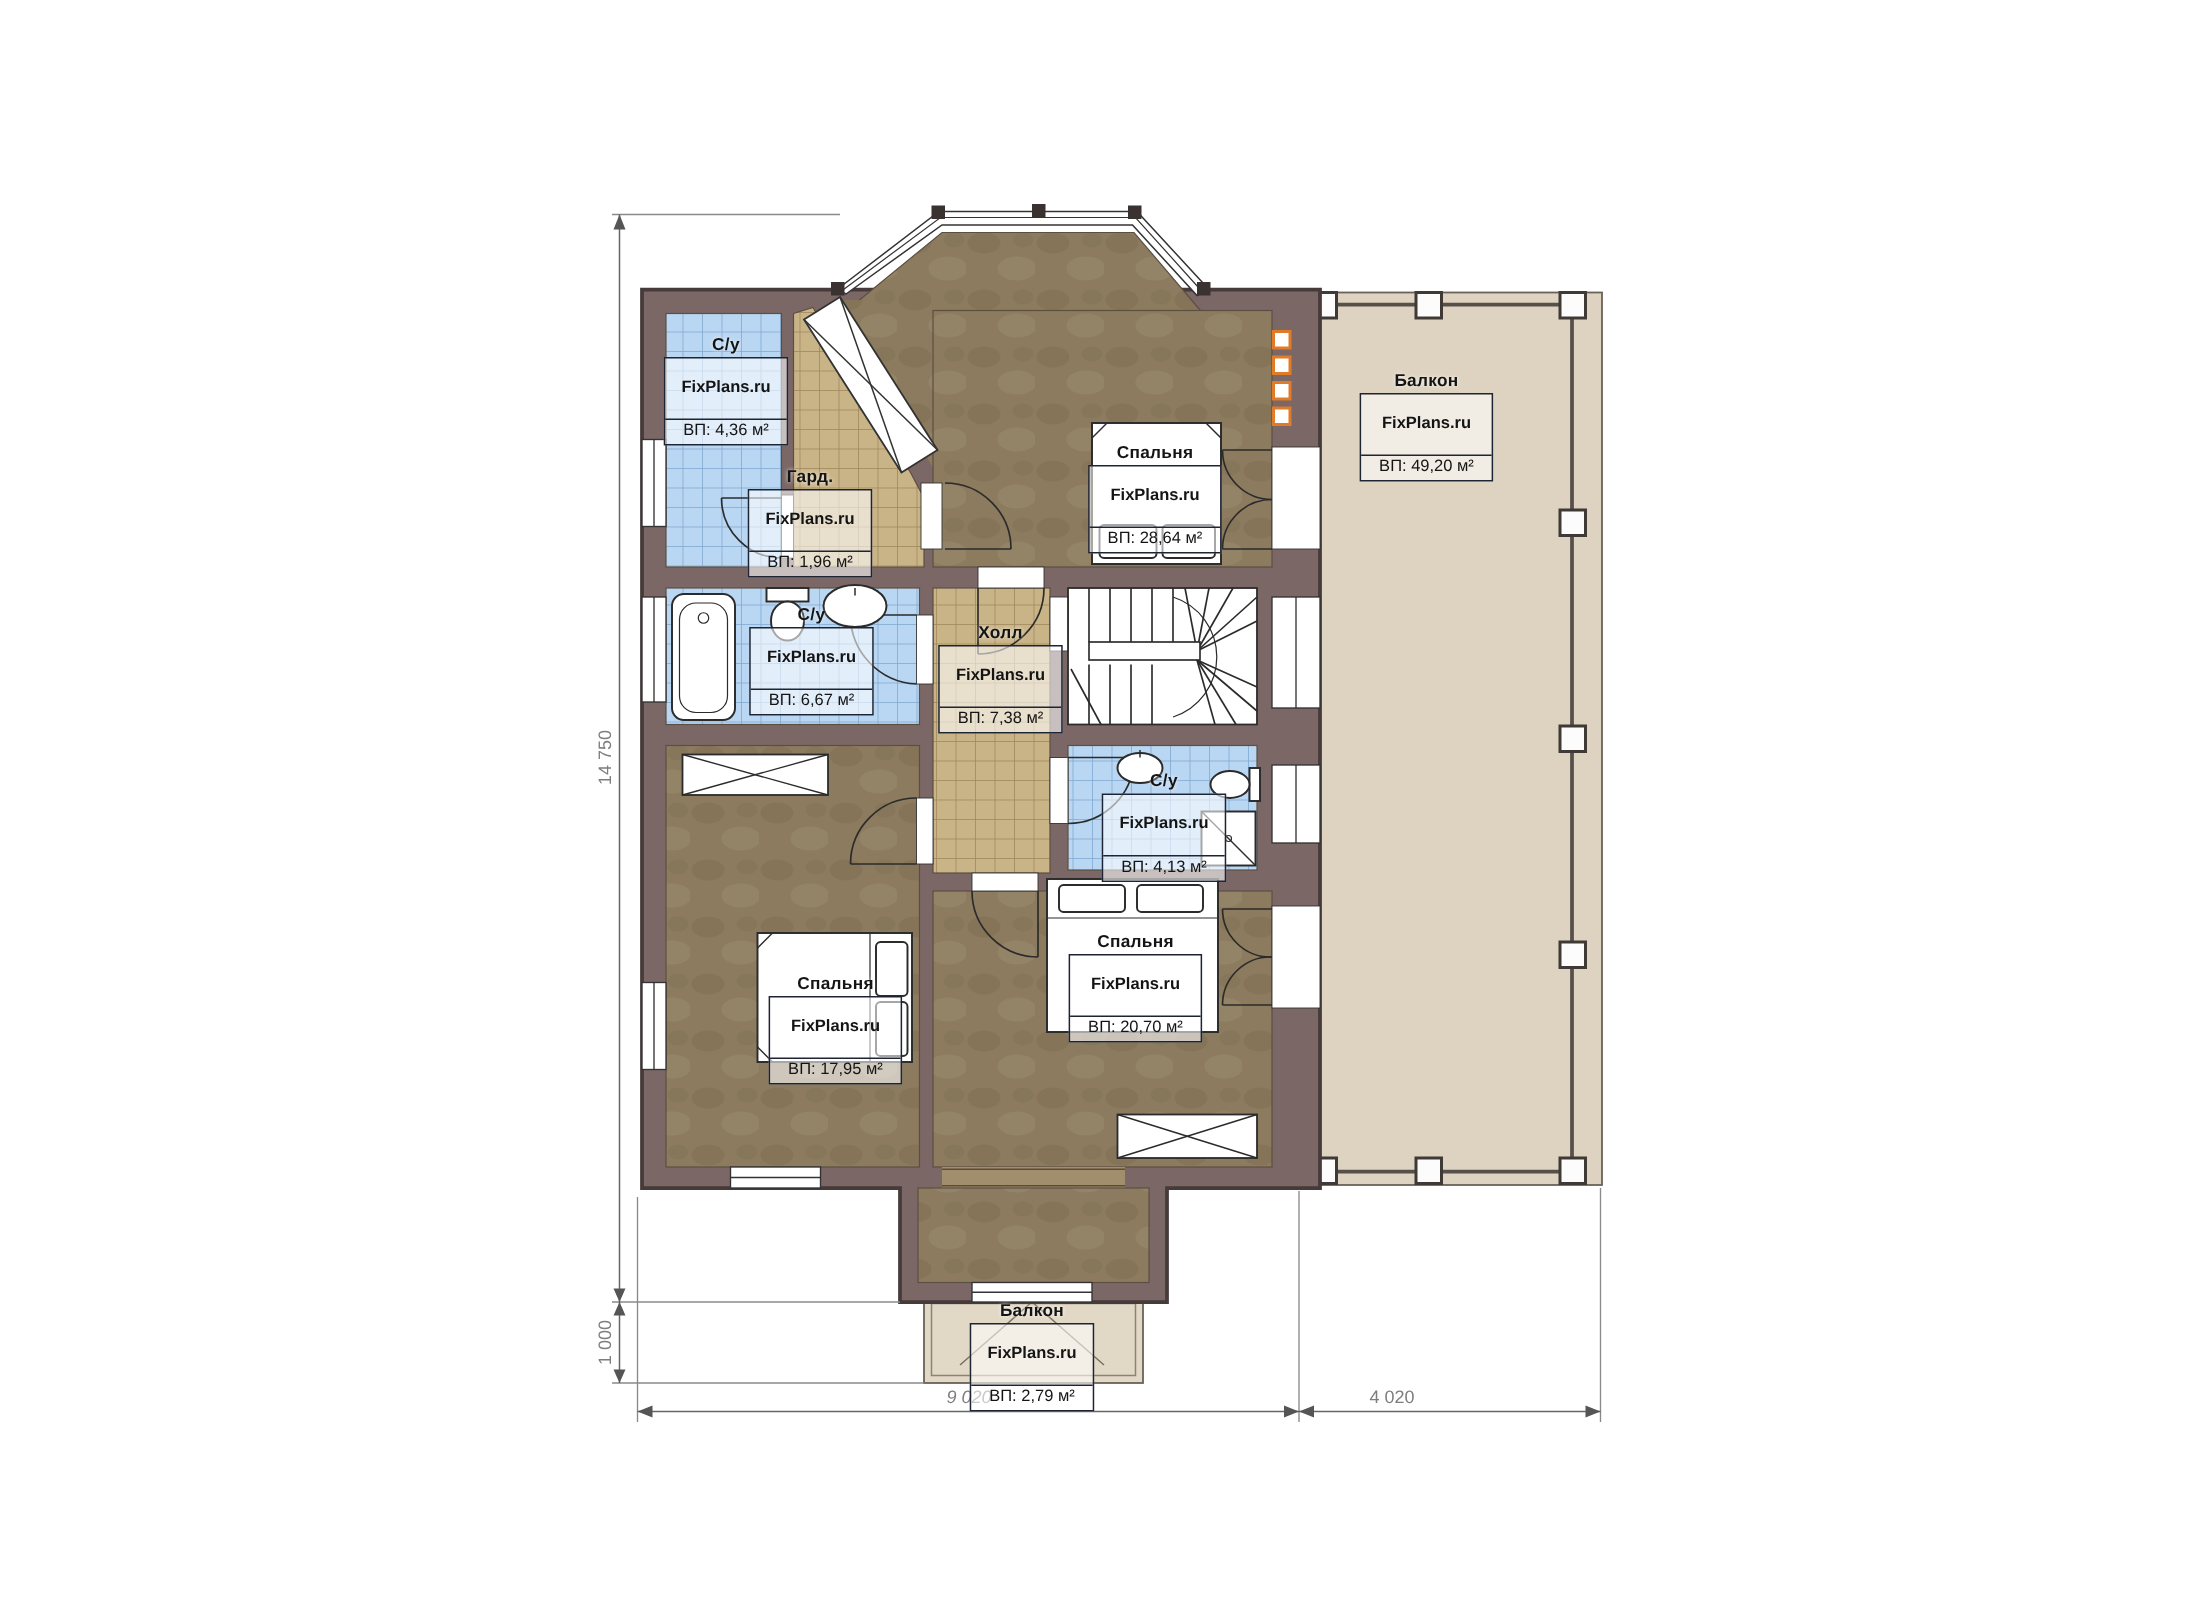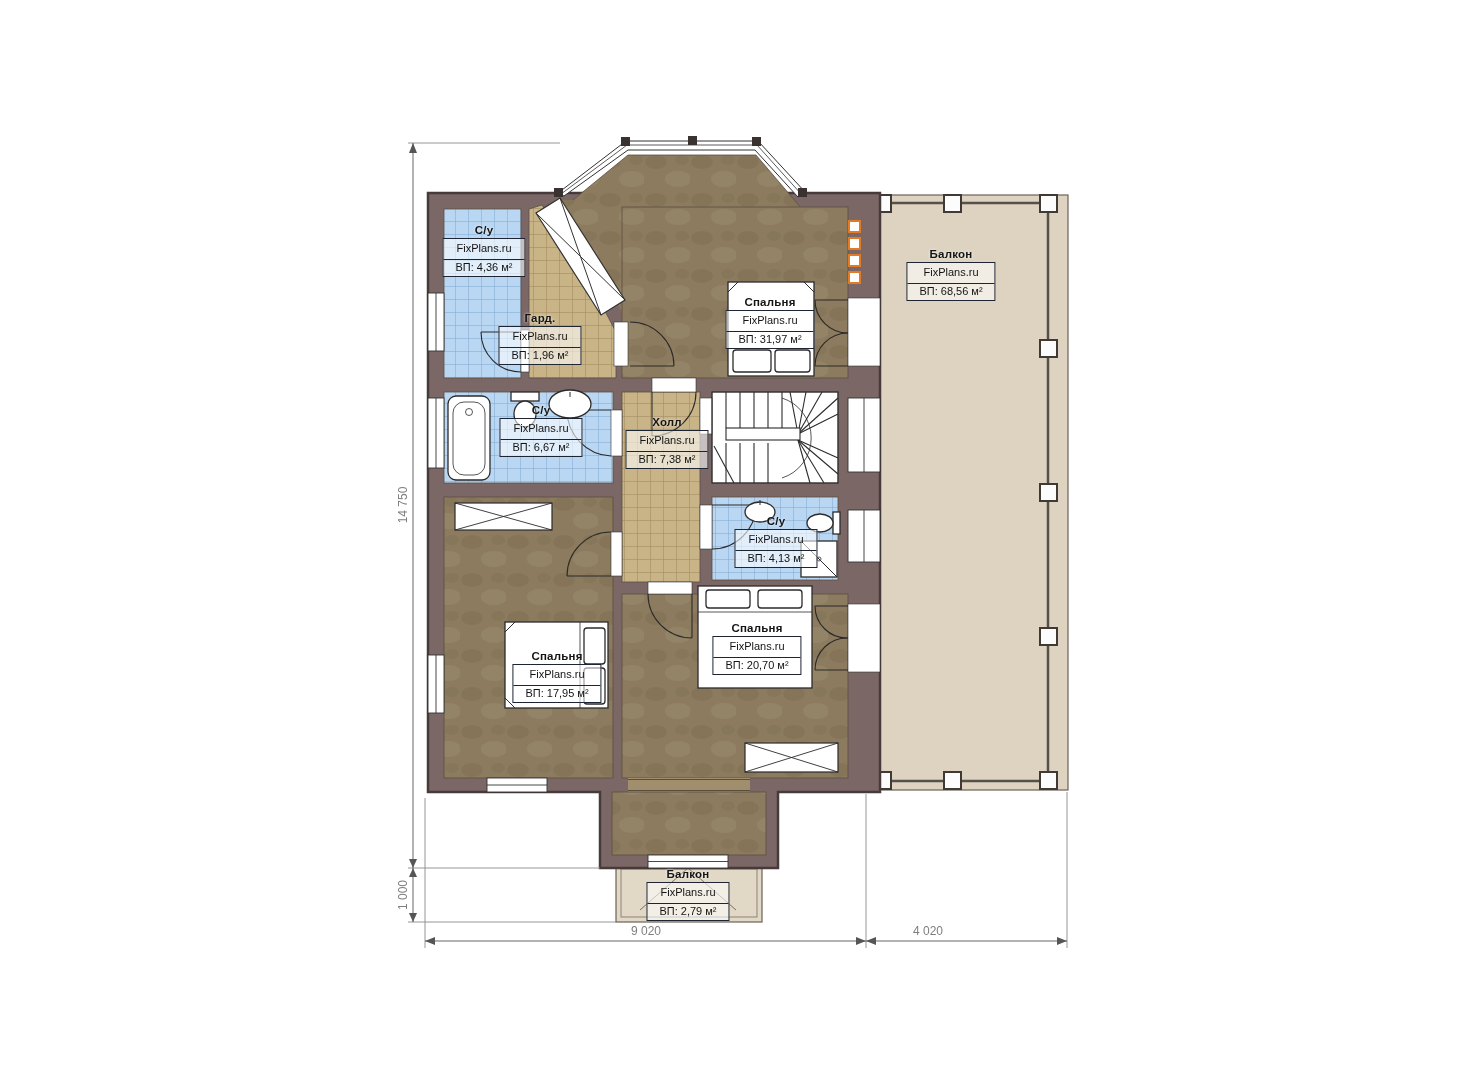--- a/index.html
+++ b/index.html
@@ -9,21 +9,21 @@
   }
   .plan-svg{position:absolute;left:0;top:0;width:1473px;height:1080px;}
   .room-label{
     position:absolute;transform:translateX(-50%);text-align:center;color:#141414;z-index:5;
     pointer-events:none;white-space:nowrap;
   }
   .room-name{font-weight:bold;font-size:11.5px;letter-spacing:.2px;margin-bottom:2px;
     text-shadow:0 0 3px rgba(255,255,255,.85);}
   .room-box{display:inline-block;border:1.6px solid #1d2433;background:rgba(255,255,255,.58);
     font-size:11px;line-height:1.25;}
-  .room-wm{padding:3px 7px;border-bottom:1.6px solid #1d2433;}
+  .room-wm{padding:13px 7px;border-bottom:1.6px solid #1d2433;font-weight:bold;}
   .room-area{padding:1px 12px;}
   .dim-label{position:absolute;font-size:12px;color:#7e7e7e;z-index:4;white-space:nowrap;}
   .dim-vertical{transform:translate(-50%,-50%) rotate(-90deg);}
   .dim-horizontal{transform:translateX(-50%);}
 </style>
 </head>
 <body>
 
 <div class="stage">
 
@@ -340,29 +340,29 @@
     <div class="room-box">
       <div class="room-wm">FixPlans.ru</div>
       <div class="room-area">ВП: 1,96 м²</div>
     </div>
   </div>
 
   <div class="room-label" style="left:770px;top:296px;">
     <div class="room-name">Спальня</div>
     <div class="room-box">
       <div class="room-wm">FixPlans.ru</div>
-      <div class="room-area">ВП: 31,97 м²</div>
+      <div class="room-area">ВП: 28,64 м²</div>
     </div>
   </div>
 
   <div class="room-label" style="left:951px;top:248px;">
     <div class="room-name">Балкон</div>
     <div class="room-box">
       <div class="room-wm">FixPlans.ru</div>
-      <div class="room-area">ВП: 68,56 м²</div>
+      <div class="room-area">ВП: 49,20 м²</div>
     </div>
   </div>
 
   <div class="room-label" style="left:541px;top:404px;">
     <div class="room-name">С/у</div>
     <div class="room-box">
       <div class="room-wm">FixPlans.ru</div>
       <div class="room-area">ВП: 6,67 м²</div>
     </div>
   </div>
@@ -402,16 +402,16 @@
   <div class="room-label" style="left:688px;top:868px;">
     <div class="room-name">Балкон</div>
     <div class="room-box">
       <div class="room-wm">FixPlans.ru</div>
       <div class="room-area">ВП: 2,79 м²</div>
     </div>
   </div>
 
   <div class="dim-label dim-vertical" style="left:403px;top:505px;">14 750</div>
   <div class="dim-label dim-vertical" style="left:403px;top:895px;">1 000</div>
-  <div class="dim-label dim-horizontal" style="left:646px;top:924px;">9 020</div>
+  <div class="dim-label dim-horizontal" style="left:646px;top:924px;font-style:italic;">9 020</div>
   <div class="dim-label dim-horizontal" style="left:928px;top:924px;">4 020</div>
 
 </div>
 
 </body></html>

